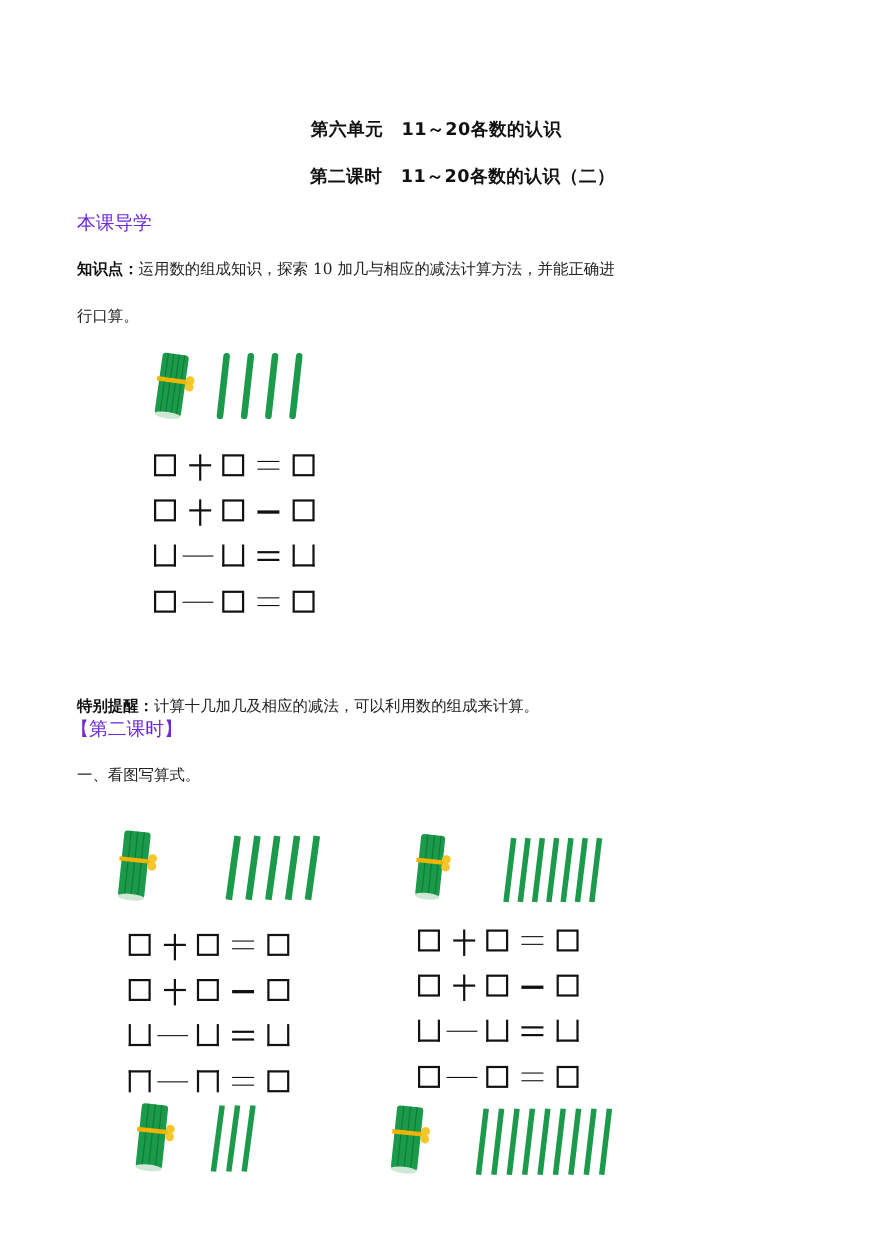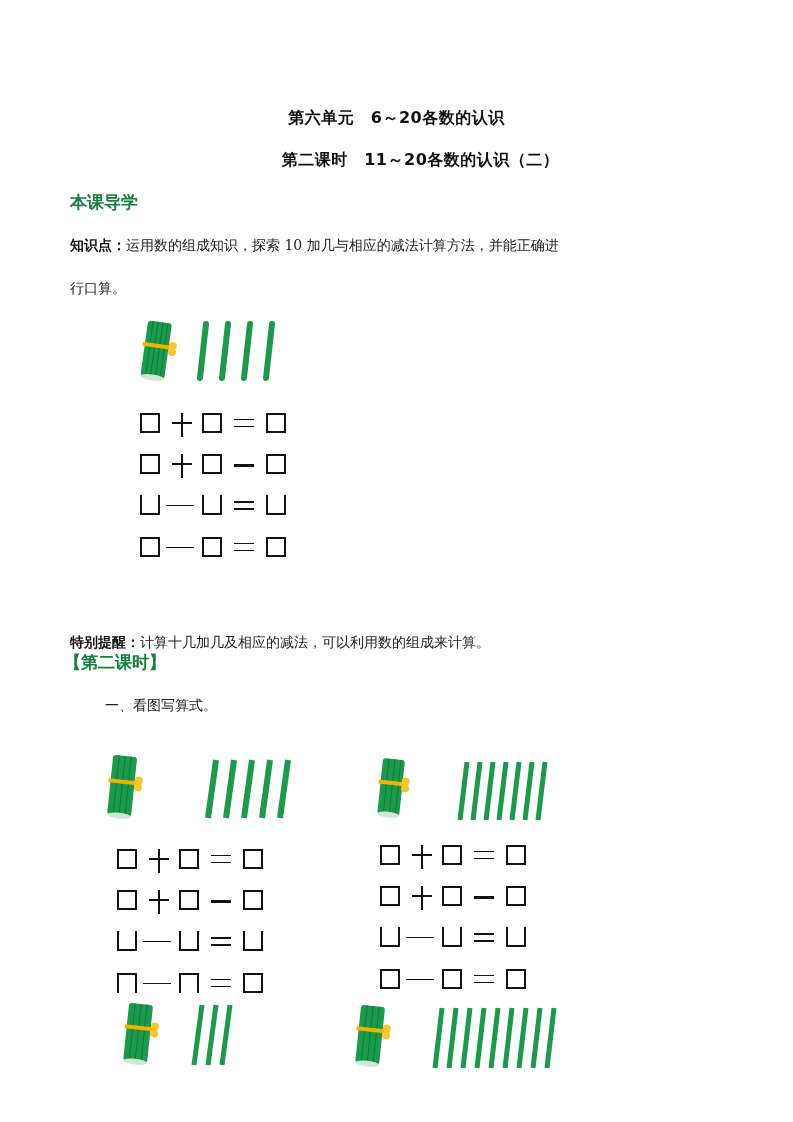--- a/index.html
+++ b/index.html
@@ -8,21 +8,21 @@
     font-family: "DejaVu Serif", "Liberation Serif", serif;
     color: #111;
   }
   .title {
     position: absolute; left: 0; width: 793px; text-align: center;
     font-family: "DejaVu Sans", "Liberation Sans", sans-serif;
     font-size: 16px; font-weight: bold; color: #111; letter-spacing: 0.5px;
   }
   .red-head {
     position: absolute; font-family: "DejaVu Sans", "Liberation Sans", sans-serif;
-    font-weight: bold; color: #15803d; font-size: 17px;
+    font-weight: normal; color: #6d28d9; font-size: 17px;
   }
   .para {
     position: absolute; font-size: 14px; line-height: 20px; color: #222;
     white-space: nowrap;
   }
   .para b { font-family: "DejaVu Sans", "Liberation Sans", sans-serif; font-weight: bold; color: #111; }
 
   
   .eq-row { position: absolute; height: 24px; }
   .box {
@@ -35,21 +35,21 @@
   .op .h { position: absolute; left: 2px; right: 2px; height: 2px; background: #111; }
   .op .v { position: absolute; top: 0; bottom: -4px; left: 11px; width: 2px; background: #111; }
 
   
   .bundle, .sticks { position: absolute; }
   svg { display: block; }
 </style>
 </head>
 <body>
 
-<div class="title" style="top:108px;">第六单元　6～20各数的认识</div>
+<div class="title" style="top:108px;">第六单元　11～20各数的认识</div>
 <div class="title" style="top:150px;padding-left:24px;">第二课时　11～20各数的认识（二）</div>
 
 <div class="red-head" style="left:70px; top:191px;">本课导学</div>
 
 <div class="para" style="left:70px; top:235px;">
   <b>知识点：</b><span>运用数的组成知识，探索 10 加几与相应的减法计算方法，并能正确进</span>
 </div>
 <div class="para" style="left:70px; top:278px;">行口算。</div>
 
 <div class="bundle" style="left:136px; top:318px;">
@@ -128,21 +128,21 @@
       </div>
     <div class="box" style="left:126px;"></div>
   </div>
 </div>
 
 <div class="para" style="left:70px; top:632px;">
   <b>特别提醒：</b><span>计算十几加几及相应的减法，可以利用数的组成来计算。</span>
 </div>
 
 <div class="red-head" style="left:64px; top:651px;">【第二课时】</div>
-<div class="para" style="left:70px; top:695px;margin-left:35px;">一、看图写算式。</div>
+<div class="para" style="left:70px; top:695px;">一、看图写算式。</div>
 
 <div class="bundle" style="left:102px; top:752px;">
   <svg width="44" height="70" viewBox="0 0 44 70">
     <g transform="rotate(6 22 35)">
       <rect x="8" y="4" width="24" height="60" rx="3" fill="#1a9a4a"></rect>
       <line x1="14" y1="4" x2="14" y2="64" stroke="#0f7a36"></line>
       <line x1="20" y1="4" x2="20" y2="64" stroke="#0f7a36"></line>
       <line x1="26" y1="4" x2="26" y2="64" stroke="#0f7a36"></line>
       <ellipse cx="20" cy="64" rx="12" ry="3" fill="#cfe8d6"></ellipse>
       <rect x="6" y="28" width="30" height="4" fill="#f0b400"></rect>

